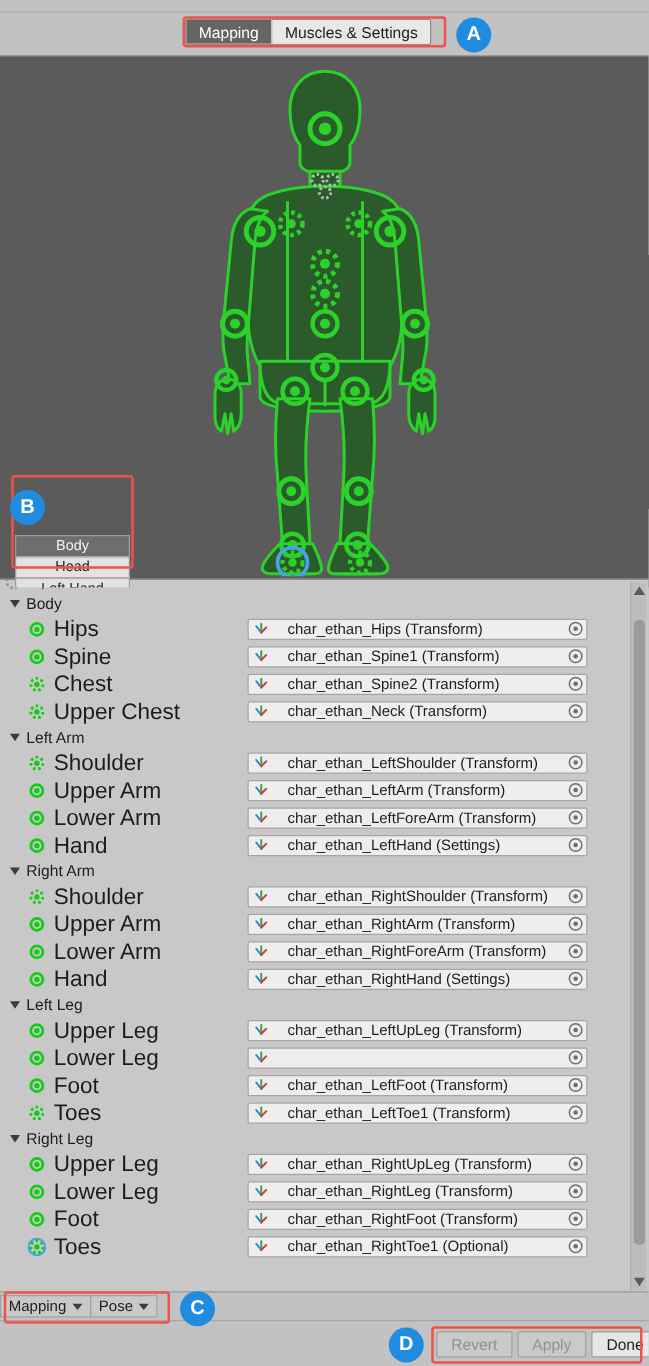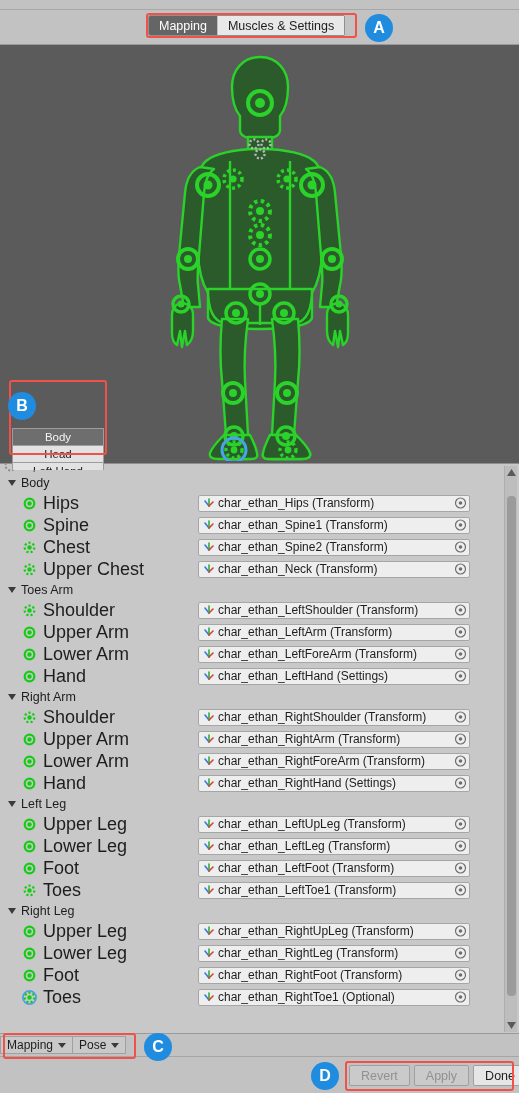--- a/index.html
+++ b/index.html
@@ -114,21 +114,21 @@
     background: #eeeeee;
     border: 1px solid #a6a6a6;
     border-radius: 2px;
     display: flex; align-items: center;
     padding-left: 4px;
     overflow: hidden;
     cursor: default;
   }
   .field .txt {
     font-size: 12px; color: #1d1d1d; white-space: nowrap;
-    margin-left: 3px;
+    margin-left: 15px;
   }
   .field .picker {
     position: absolute; right: 2px; top: 50%; transform: translateY(-50%);
     width: 13px; height: 13px;
   }
 
   
   .vscroll {
     position: absolute; right: 2px; top: 2px; width: 13px; height: 566px;
     background: #bdbdbd;
@@ -467,21 +467,21 @@
             </svg>
             <span class="txt">char_ethan_Neck (Transform)</span>
             <svg width="13" height="13" class="picker">
               <circle cx="6.5" cy="6.5" r="5" fill="none" stroke="#6e6e6e" stroke-width="1.2"></circle>
               <circle cx="6.5" cy="6.5" r="1.8" fill="#6e6e6e"></circle>
             </svg>
           </div>
         </div>
         <div class="group-head">
           <span class="tri"></span>
-          <span>Toes Arm</span>
+          <span>Left Arm</span>
         </div>
         <div class="bone-row">
           <div class="bone-label">
             <svg width="15" height="15">
               <circle cx="7.5" cy="7.5" r="4.8" fill="none" stroke="#14cc14" stroke-width="2.2" stroke-dasharray="2.1 2.1"></circle>
               <circle cx="7.5" cy="7.5" r="2.2" fill="#14cc14"></circle>
             </svg>
             <span>Shoulder</span>
           </div>
           <div class="field">
@@ -680,21 +680,20 @@
               <circle cx="7.5" cy="7.5" r="2.2" fill="#14cc14"></circle>
             </svg>
             <span>Lower Leg</span>
           </div>
           <div class="field">
             <svg width="12" height="12" viewBox="0 0 12 12">
               <line x1="6" y1="9" x2="2" y2="4" stroke="#2f7fd4" stroke-width="1.6" stroke-linecap="round"></line>
               <line x1="6" y1="9" x2="6" y2="2" stroke="#3aa83a" stroke-width="1.6" stroke-linecap="round"></line>
               <line x1="6" y1="9" x2="10" y2="5" stroke="#d04040" stroke-width="1.6" stroke-linecap="round"></line>
             </svg>
-            <span class="txt">char_ethan_LeftLeg (Transform)</span>
             <svg width="13" height="13" class="picker">
               <circle cx="6.5" cy="6.5" r="5" fill="none" stroke="#6e6e6e" stroke-width="1.2"></circle>
               <circle cx="6.5" cy="6.5" r="1.8" fill="#6e6e6e"></circle>
             </svg>
           </div>
         </div>
         <div class="bone-row">
           <div class="bone-label">
             <svg width="15" height="15">
               <circle cx="7.5" cy="7.5" r="4.8" fill="none" stroke="#14cc14" stroke-width="2.2"></circle>

